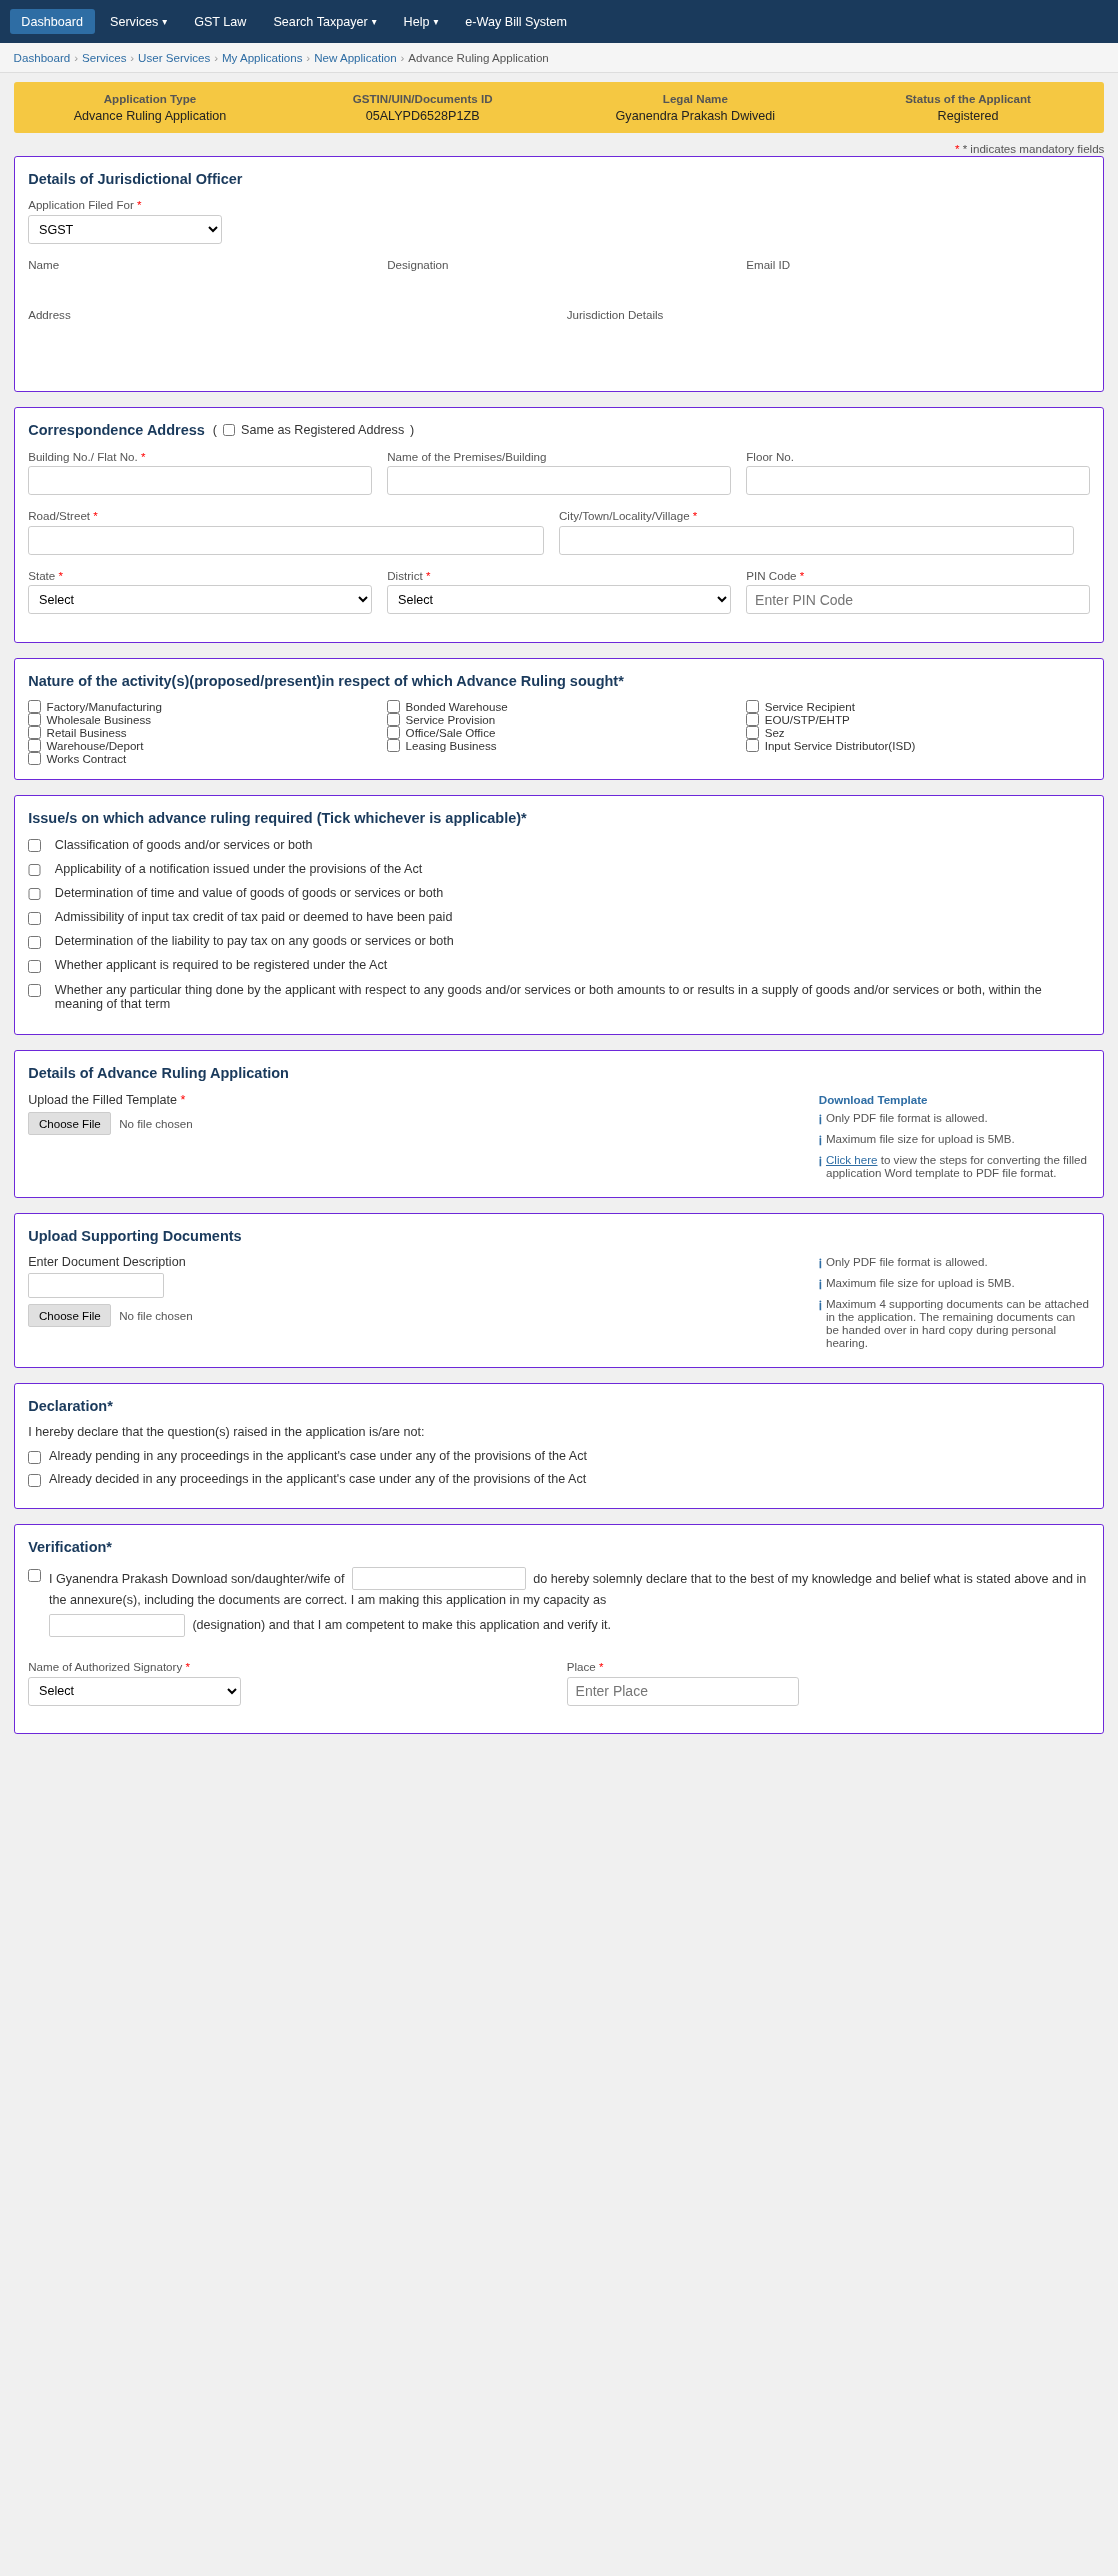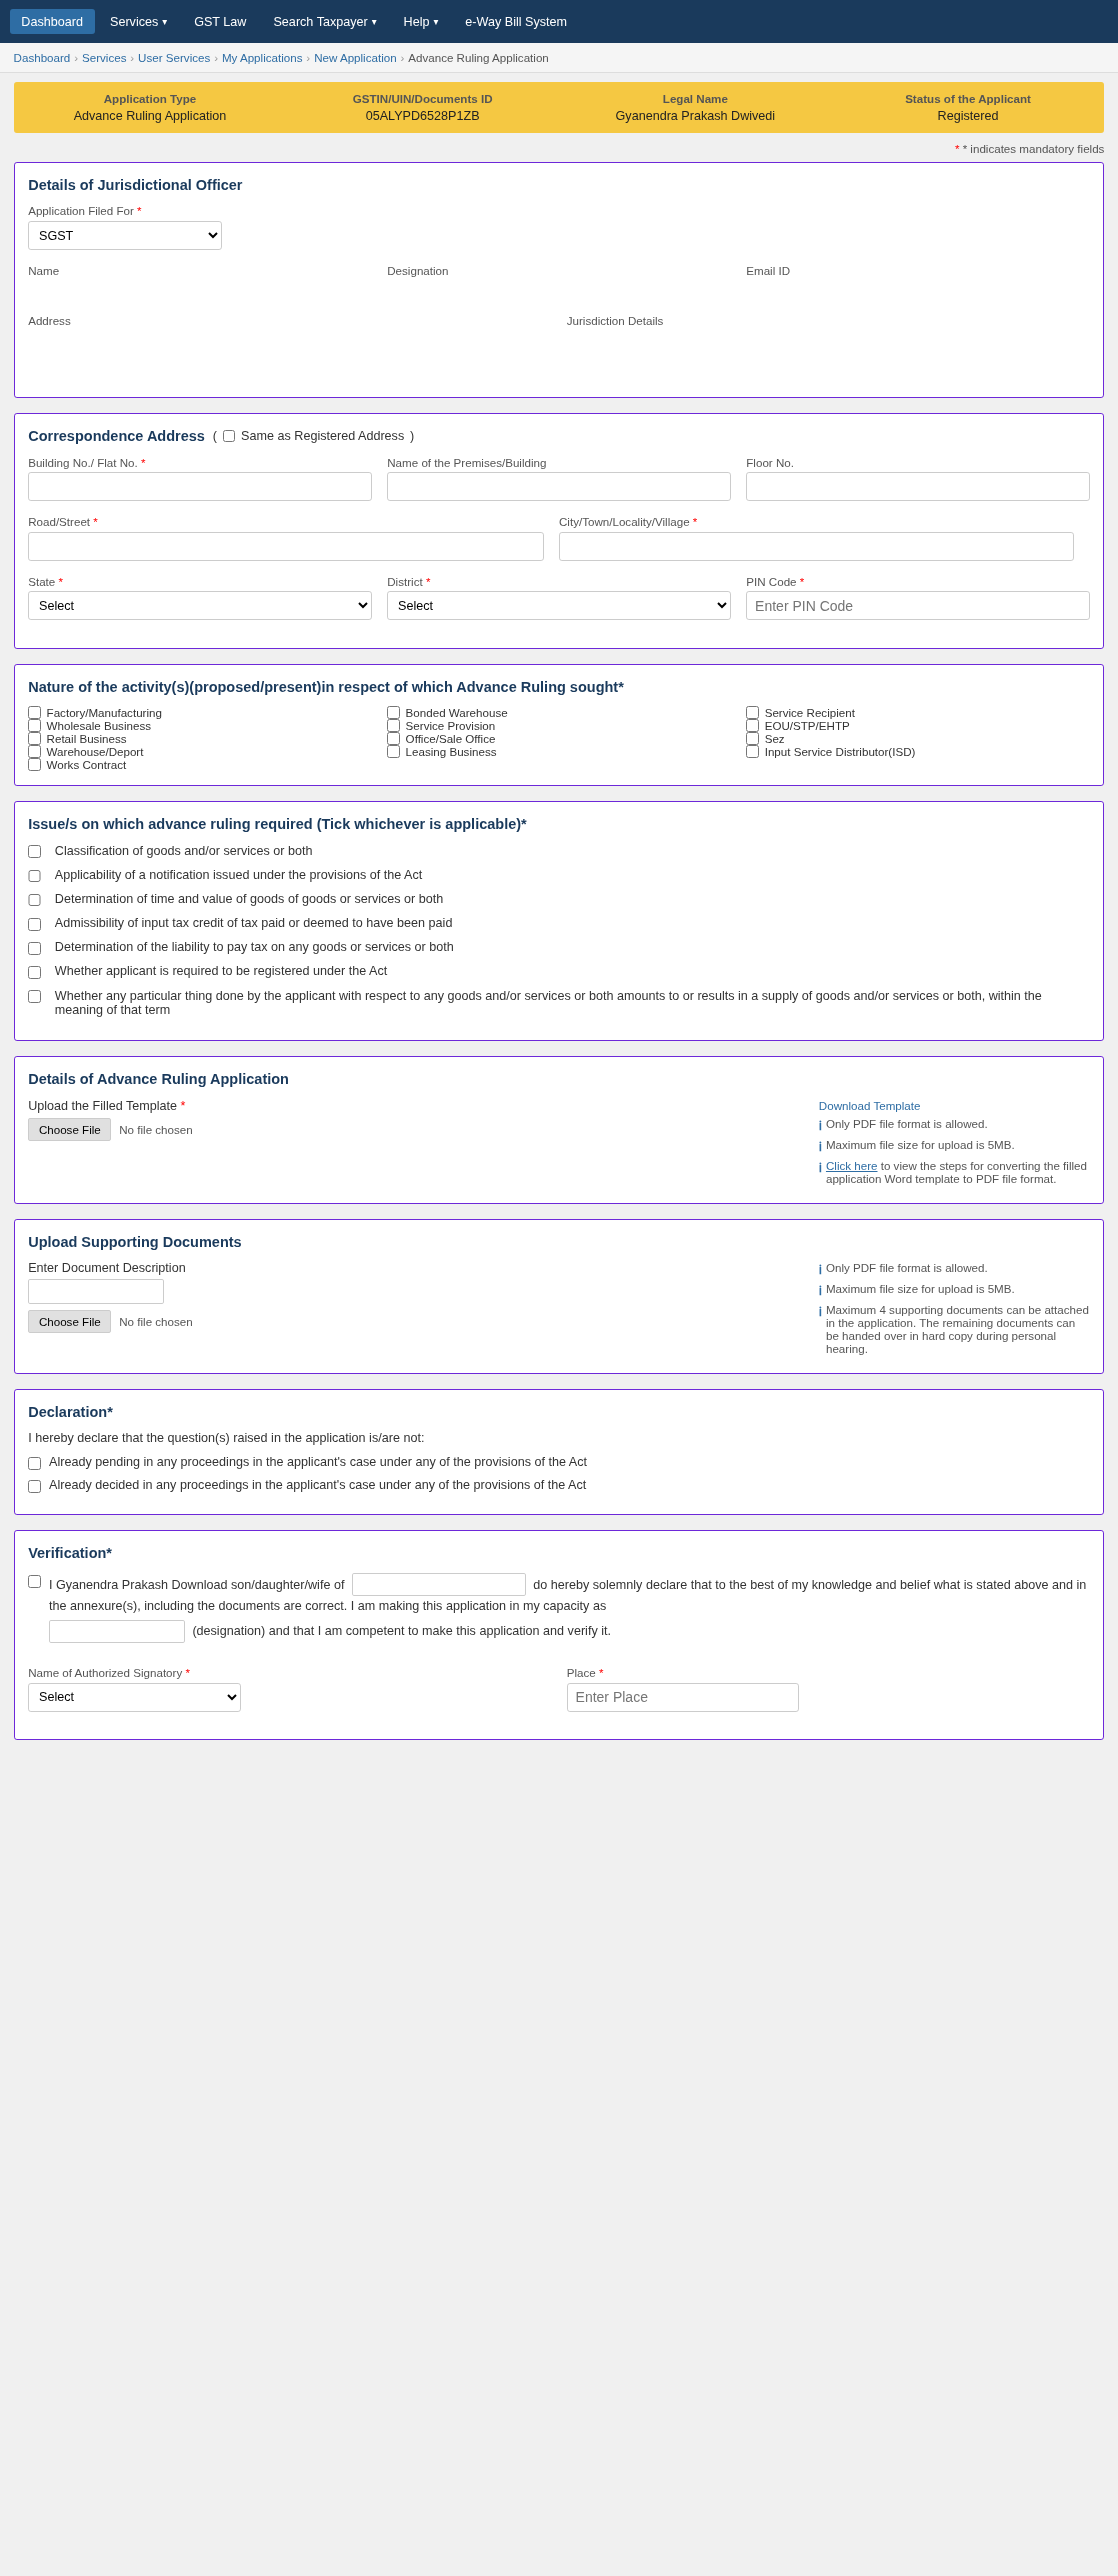--- a/index.html
+++ b/index.html
@@ -17,21 +17,21 @@
     .breadcrumb .sep { color: #999; }
     .breadcrumb .current { color: #555; }
 
     
     .app-header { background: #f5c842; display: grid; grid-template-columns: 1fr 1fr 1fr 1fr; text-align: center; padding: 9.7px 0; margin: 9.7px 13.6px 0 13.6px; border-radius: 2.9px; }
     .app-header .col-label { font-size: 11.6px; font-weight: bold; color: #555; padding-bottom: 3.9px; }
     .app-header .col-value { font-size: 12.6px; color: #222; }
 
     
     .content { padding: 9.7px 13.6px 29px 13.6px; }
-    .mandatory-note { text-align: right; font-size: 11.6px; color: #555; margin-bottom: 7px; }
+    .mandatory-note { text-align: right; font-size: 11.6px; color: #555; margin-bottom: 1px; }
     .mandatory-note .red { color: red; }
 
     
     .section { background: #fff; border: 1px solid #6d28d9; border-radius: 2.9px; margin-bottom: 15.5px; padding: 13.6px; }
     .section-title { font-size: 14.5px; font-weight: bold; color: #1a3a5c; margin-bottom: 11.6px; }
 
     
     .form-row { display: flex; gap: 15.5px; margin-bottom: 13.6px; flex-wrap: wrap; }
     .form-group { display: flex; flex-direction: column; flex: 1; min-width: 116px; }
     .form-group label { font-size: 11.6px; color: #555; margin-bottom: 3.9px; }
@@ -45,21 +45,21 @@
     .checkbox-item input[type="checkbox"] { width: 12.6px; height: 12.6px; }
 
     
     .issue-item { display: flex; align-items: flex-start; gap: 14px; margin-bottom: 9.7px; font-size: 12.6px; }
     .issue-item input[type="checkbox"] { margin-top: 1.9px; width: 12.6px; height: 12.6px; }
 
     
     .upload-row { display: flex; gap: 19.4px; }
     .upload-left { flex: 1; }
     .upload-right { flex: 0 0 271px; font-size: 11.6px; color: #555; }
-    .upload-right .download-link { color: #2e6da4; font-weight: normal; font-size: 11.6px; text-decoration: none; cursor: pointer; }
+    .upload-right .download-link { color: #2e6da4; font-weight: bold; font-size: 11.6px; text-decoration: none; cursor: pointer; }
     .upload-right .info-item { display: flex; align-items: flex-start; gap: 3.9px; margin-bottom: 3.9px; }
     .upload-right .info-icon { color: #2e6da4; font-weight: bold; font-size: 12.6px; flex-shrink: 0; }
     .upload-right .click-link { color: #2e6da4; text-decoration: underline; cursor: pointer; }
     .file-input-row { display: flex; align-items: center; gap: 7.8px; margin-top: 5.8px; }
     .btn-choose { background: #e0e0e0; border: 1px solid #ccc; padding: 3.9px 9.7px; font-size: 11.6px; cursor: pointer; border-radius: 1.9px; }
     .no-file-text { font-size: 11.6px; color: #555; }
 
     
     .declaration-text { font-size: 12.6px; margin-bottom: 9.7px; }
     .decl-item { display: flex; align-items: flex-start; gap: 7.8px; margin-bottom: 7.8px; font-size: 12.6px; }

